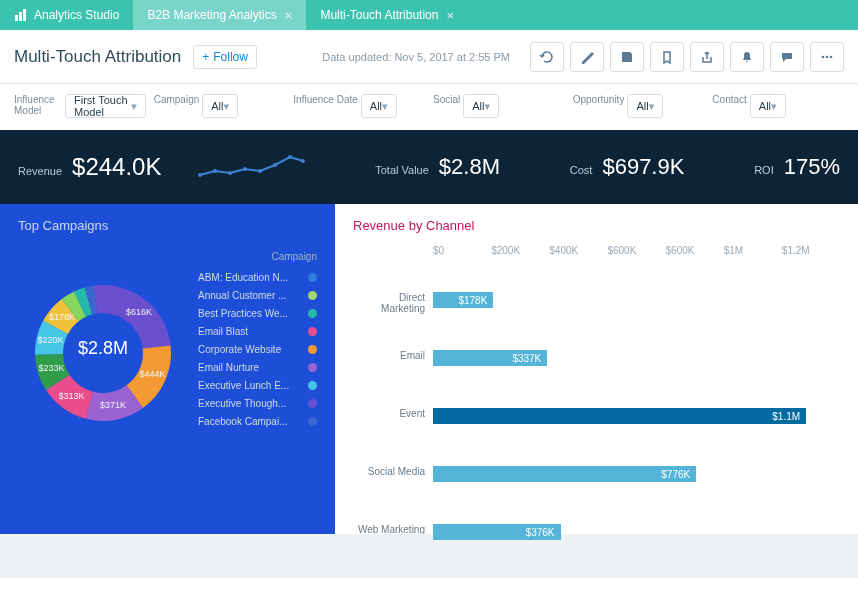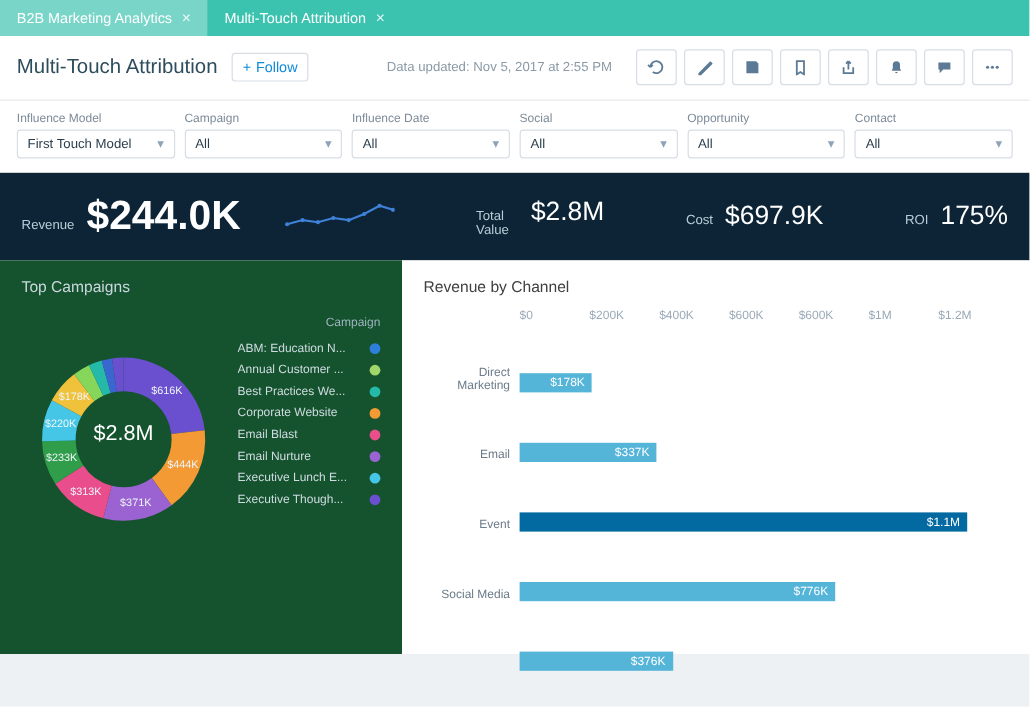--- a/index.html
+++ b/index.html
@@ -20,74 +20,84 @@
   .title { font-size: 17px; color: #2e4d5c; font-weight: 400; }
   .follow-btn { display: flex; align-items: center; gap: 4px; color: #0e8bd9; background:#fff; border: 1px solid #d8dde6; border-radius: 3px; padding: 4px 8px; font-size: 12px; cursor: pointer; }
   .header-spacer { flex: 1; }
   .updated { color: #8b9aa7; font-size: 11px; margin-right: 8px; }
   .icon-btn { width: 34px; height: 30px; border: 1px solid #d8dde6; border-radius: 3px; background:#fff; display:flex; align-items:center; justify-content:center; cursor:pointer; color:#5c7a95; }
   .icon-btn svg { display:block; }
   .icon-row { display:flex; gap:6px; }
 
   
   .filters { display:flex; gap:8px; padding: 10px 14px 12px; background:#fff; }
-  .filter { flex:1; display:flex; flex-direction:column; gap:3px; }
+  .filter { flex:1; display:flex; flex-direction:row; gap:3px; }
   .filter-label { font-size: 10px; color:#7d8b99; }
   .filter-select { height:24px; border:1px solid #d8dde6; border-radius:3px; background:#fff; display:flex; align-items:center; justify-content:space-between; padding:0 8px; font-size:11px; color:#2b3e4d; cursor:pointer; }
   .caret { color:#8ea3b7; }
 
   
   .metrics { display:flex; align-items:center; height:74px; background:#0d2436; color:#fff; padding: 0 18px; gap: 34px; }
   .metric { display:flex; align-items:baseline; gap: 10px; }
   .metric-label { font-size: 11px; color:#b9ccd8; }
-  .metric-value-lg { font-size: 34px; font-weight: 700; color:#fff; }
+  .metric-value-lg { font-size: 24px; font-weight: 400; color:#fff; }
   .metric-value-md { font-size: 22px; font-weight: 400; color:#fff; }
   .spark { width:110px; height:40px; }
   .m-spacer { flex:.5; }
 
   
   .content { display:flex; min-height:0; }
   .panel { padding: 14px 18px; }
-  .panel-left { width: 335px; background:#14532d; color:#fff; flex:none; height:330px; }
+  .panel-left { width: 335px; background:#1d4ed8; color:#fff; flex:none; height:330px; }
   .panel-right { flex:1; background:#fff; height:330px; }
   .panel-title { font-size: 13px; font-weight:400; color:#c9d7df; }
-  .panel-right .panel-title { color:#404040; }
+  .panel-right .panel-title { color:#be185d; }
 
   
   .donut-wrap { display:flex; margin-top: 10px; gap: 10px; }
   .donut-box { position:relative; width:170px; height:210px; }
   .donut-center { position:absolute; top:0; left:0; right:0; bottom:0; display:flex; align-items:center; justify-content:center; pointer-events:none; }
   .donut-center span { font-size:18px; color:#fff; }
   .donut-svg { position:absolute; top:0; left:0; }
 
   
   .legend { flex:1; padding-top:8px; font-size:10px; color:#cfdbe2; }
   .legend-title { text-align:right; font-size:10px; color:#9fb3bf; margin-bottom:6px; }
   .legend-row { display:flex; align-items:center; gap:6px; height:18px; cursor:default; }
   .legend-text { flex:1; overflow:hidden; text-overflow:ellipsis; white-space:nowrap; }
   .legend-swatch { width:9px; height:9px; border-radius:50%; flex:none; }
 
   
   .hbar-chart { margin-top: 12px; }
   .hbar-axis { display:flex; margin-left:80px; font-size:10px; color:#9aa9b6; }
   .hbar-tick { flex:1; text-align:left; }
   .hbar-rows { margin-top:6px; }
-  .hbar-row { display:flex; align-items:flex-end; height:22px;margin-top:36px; }
+  .hbar-row { display:flex; align-items:flex-start; height:22px;margin-top:36px; }
   .hbar-lbl { width:80px; text-align:right; padding-right:8px; font-size:10px; color:#6b7b89; }
   .hbar-track { flex:1; position:relative; height:16px; }
   .hbar-fill { position:absolute; left:0; top:0; bottom:0; background:#55b5d9; display:flex; align-items:center; justify-content:flex-end; padding-right:6px; color:#fff; font-size:10px; }
 
   
   .footer { height:44px; background:#eef1f3; }
 </style>
 </head>
 <body>
 <div class="app">
 
 <div class="tabbar">
+  <div class="brand">
+    <span class="brand-icon">
+      <svg width="14" height="14" viewBox="0 0 14 14">
+            <rect x="1" y="7" width="3" height="6" fill="#fff"></rect>
+            <rect x="5" y="4" width="3" height="9" fill="#fff"></rect>
+            <rect x="9" y="1" width="3" height="12" fill="#fff"></rect>
+          </svg>
+    </span>
+    <span>Analytics Studio</span>
+  </div>
   <div class="tab active">
     <span>B2B Marketing Analytics</span>
     <span class="tab-close">×</span>
   </div>
   <div class="tab">
     <span>Multi-Touch Attribution</span>
     <span class="tab-close">×</span>
   </div>
 </div>
 
@@ -266,38 +276,42 @@
               </div>
               <div class="legend-row">
                 <span class="legend-text">Annual Customer ...</span>
                 <span class="legend-swatch" style="background: rgb(162, 214, 106);"></span>
               </div>
               <div class="legend-row">
                 <span class="legend-text">Best Practices We...</span>
                 <span class="legend-swatch" style="background: rgb(37, 185, 169);"></span>
               </div>
               <div class="legend-row">
+                <span class="legend-text">Email Blast</span>
+                <span class="legend-swatch" style="background: rgb(233, 77, 139);"></span>
+              </div>
+              <div class="legend-row">
                 <span class="legend-text">Corporate Website</span>
                 <span class="legend-swatch" style="background: rgb(243, 154, 53);"></span>
               </div>
               <div class="legend-row">
-                <span class="legend-text">Email Blast</span>
-                <span class="legend-swatch" style="background: rgb(233, 77, 139);"></span>
-              </div>
-              <div class="legend-row">
                 <span class="legend-text">Email Nurture</span>
                 <span class="legend-swatch" style="background: rgb(155, 98, 209);"></span>
               </div>
               <div class="legend-row">
                 <span class="legend-text">Executive Lunch E...</span>
                 <span class="legend-swatch" style="background: rgb(69, 198, 230);"></span>
               </div>
               <div class="legend-row">
                 <span class="legend-text">Executive Though...</span>
                 <span class="legend-swatch" style="background: rgb(106, 79, 207);"></span>
+              </div>
+              <div class="legend-row">
+                <span class="legend-text">Facebook Campai...</span>
+                <span class="legend-swatch" style="background: rgb(58, 102, 208);"></span>
               </div>
             </div>
       </div>
     </div>
   </div>
 
   <div class="panel panel-right">
     <div class="panel-title">Revenue by Channel</div>
     <div class="hbar-chart">
       <div class="hbar-axis" id="hbar-axis">

